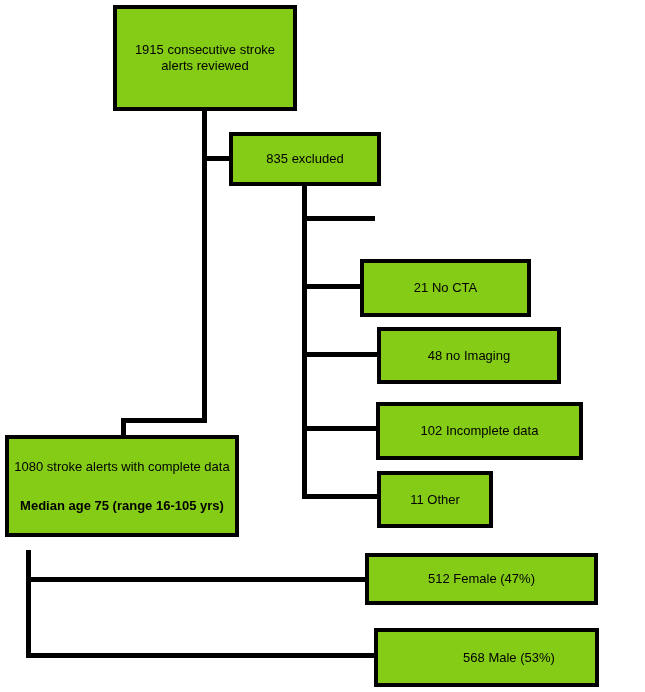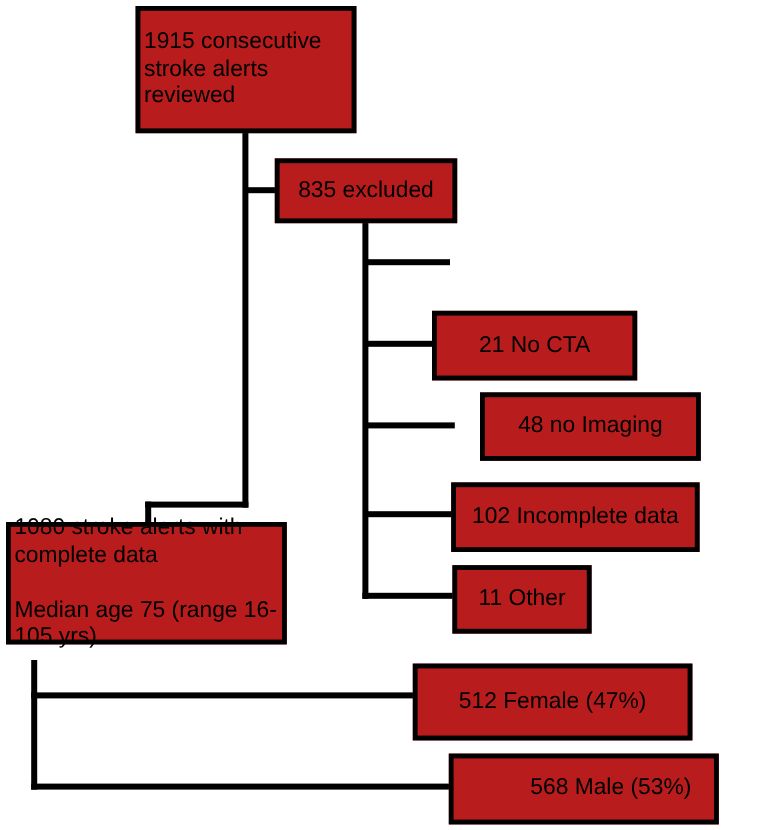--- a/index.html
+++ b/index.html
@@ -13,33 +13,33 @@
     height: 692px;
     background: #ffffff;
     font-family: "Liberation Sans", sans-serif;
     color: #000000;
     overflow: hidden;
   }
   .node {
     position: absolute;
     box-sizing: border-box;
     border: 4px solid #000000;
-    background: #b91c1c;
+    background: #84cc16;
     display: flex;
     flex-direction: column;
     align-items: center;
     justify-content: center;
-    text-align: left;
-    font-size: 19px;
+    text-align: center;
+    font-size: 13px;
     line-height: 1.2;
     padding: 2px 3px;
     z-index: 2;
   }
   .node .lbl { display: block; }
-  .node .para + .para { margin-top: 23px; }
+  .node .para + .para { margin-top: 23px; font-weight: bold; }
   .line {
     position: absolute;
     background: #000000;
     z-index: 1;
   }
 </style>
 </head>
 <body>
 
 <div id="stage">
@@ -64,38 +64,38 @@
 
   <div class="node" style="left:229px; top:132px; width:152px; height:54px;">
     <span class="lbl">835 excluded</span>
   </div>
 
 
   <div class="node" style="left:360px; top:259px; width:171px; height:58px;">
     <span class="lbl">21 No CTA</span>
   </div>
 
-  <div class="node" style="left:377px; top:327px; width:184px; height:57px;margin-left:23px;">
+  <div class="node" style="left:377px; top:327px; width:184px; height:57px;">
     <span class="lbl">48 no Imaging</span>
   </div>
 
   <div class="node" style="left:376px; top:402px; width:207px; height:58px;">
     <span class="lbl">102 Incomplete data</span>
   </div>
 
   <div class="node" style="left:377px; top:471px; width:116px; height:57px;">
     <span class="lbl">11 Other</span>
   </div>
 
   <div class="node" style="left:5px; top:435px; width:234px; height:102px;">
     <span class="lbl para">1080 stroke alerts with complete data</span>
     <span class="lbl para">Median age 75 (range 16-105 yrs)</span>
   </div>
 
-  <div class="node" style="left:344px; top:553px; width:233px; height:64px;">
+  <div class="node" style="left:365px; top:553px; width:233px; height:52px;">
     <span class="lbl">512 Female (47%)</span>
   </div>
 
   <div class="node" style="left:374px; top:628px; width:225px; height:59px;padding-left:48px;">
     <span class="lbl">568 Male (53%)</span>
   </div>
 
 </div>
 
 </body></html>

